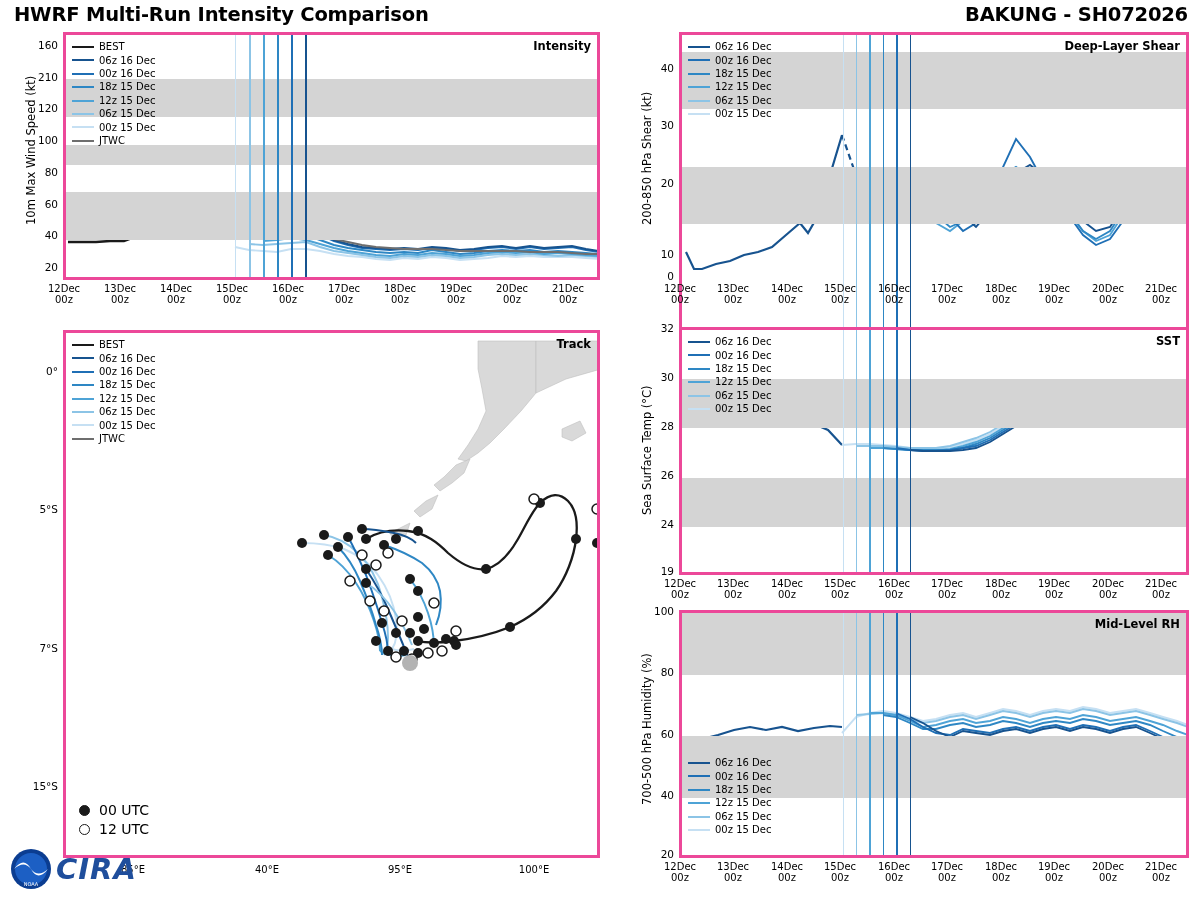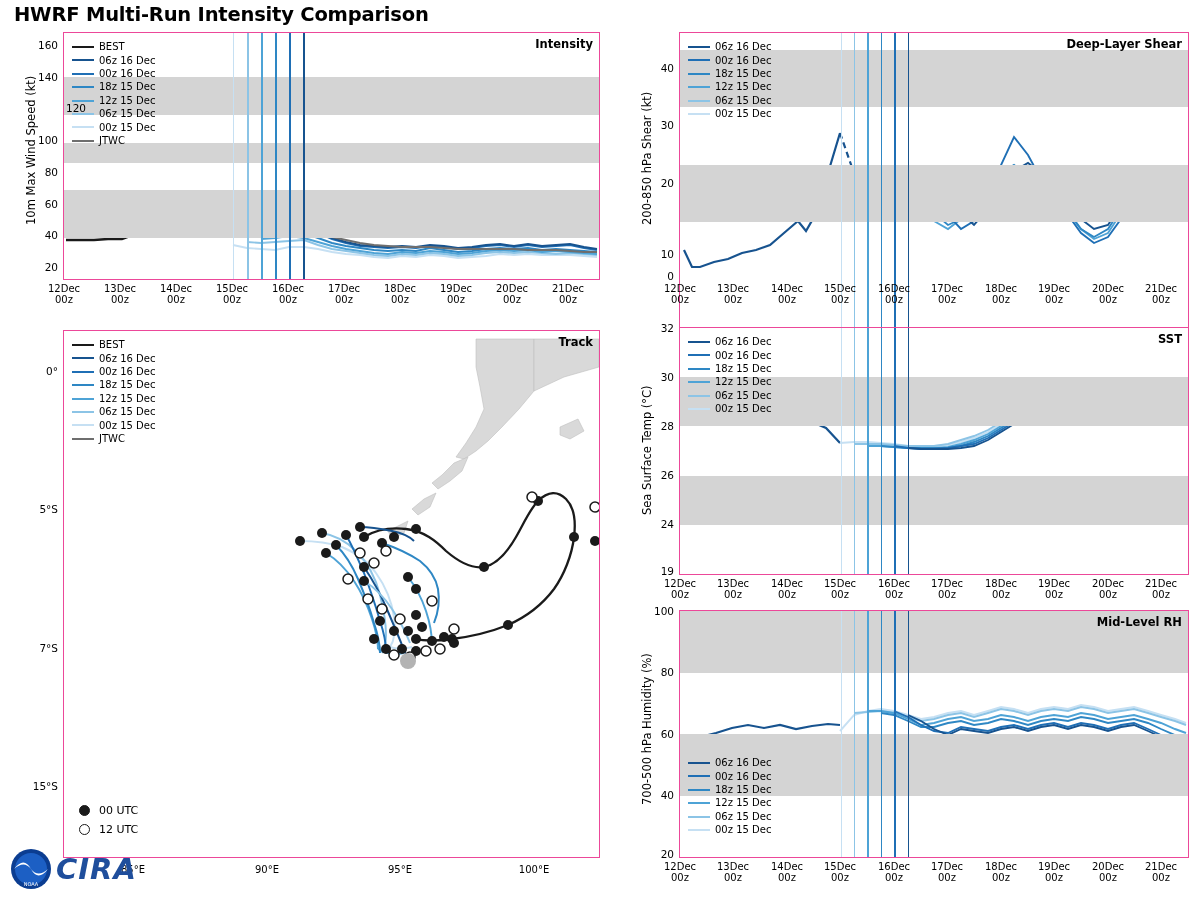--- a/index.html
+++ b/index.html
@@ -5,56 +5,57 @@
   html,body{margin:0;padding:0;}
   body{width:1200px;height:900px;background:#ffffff;font-family:"DejaVu Sans",sans-serif;color:#000;overflow:hidden;}
   .page{position:relative;width:1200px;height:900px;}
 
   
   .hdr{position:absolute;left:0;top:0;width:1200px;height:30px;}
   .hdr .left{position:absolute;left:14px;top:3px;font-size:19.5px;font-weight:bold;letter-spacing:-0.2px;}
   .hdr .right{position:absolute;right:12px;top:3px;font-size:19.5px;font-weight:bold;letter-spacing:-0.2px;}
 
   
-  .panel{position:absolute;box-sizing:border-box;border:1px solid #ec4899;background:#fff;}
+  .panel{position:absolute;box-sizing:border-box;border:3px solid #ec4899;background:#fff;}
   .plot{position:absolute;left:0;top:0;right:0;bottom:0;overflow:hidden;}
   .band{position:absolute;left:0;right:0;background:#d4d4d4;}
   .vline{position:absolute;top:0;bottom:0;width:1.6px;}
   .corner-title{position:absolute;right:6px;top:4px;font-size:11.5px;font-weight:bold;}
 
   .ylabel{position:absolute;transform-origin:0 0;transform:rotate(-90deg);font-size:11.5px;white-space:nowrap;}
   .ytick{position:absolute;text-align:right;font-size:10.5px;line-height:10px;}
   .xtick{position:absolute;text-align:center;font-size:10px;line-height:11px;}
 
   
   .legend{position:absolute;font-size:10px;line-height:13.4px;}
   .legend .row{position:relative;height:13.4px;white-space:nowrap;}
   .legend .swatch{display:inline-block;width:22px;height:0;border-top-width:2.4px;border-top-style:solid;vertical-align:middle;margin-right:5px;}
   .legend .lbl{display:inline-block;vertical-align:middle;}
 
   
-  .mklegend{position:absolute;font-size:11px;line-height:19px;}
+  .mklegend{position:absolute;font-size:14px;line-height:19px;}
   .mklegend .row{height:19px;}
   .mklegend .dot{display:inline-block;width:9px;height:9px;border-radius:50%;border:1.4px solid #1a1a1a;vertical-align:middle;margin-right:9px;margin-left:3px;}
   .mklegend .dot.filled{background:#1a1a1a;}
   .mklegend .dot.open{background:#fff;}
   .mklegend .t{display:inline-block;vertical-align:middle;}
 
   
   .logo{position:absolute;left:10px;bottom:6px;width:122px;height:46px;}
   .cira{position:absolute;left:46px;top:4px;font-size:29px;font-weight:bold;font-style:italic;color:#1f4e9c;letter-spacing:1px;}
   svg{display:block;}
 </style>
 </head>
 <body>
 
 <div class="page">
 
   <div class="hdr">
     <div class="left">HWRF Multi-Run Intensity Comparison</div>
+    <div class="right">BAKUNG - SH072026</div>
   </div>
 
   <div class="panel" style="left:63px;top:32px;width:537px;height:248px;">
     <div class="plot">
 
       <div class="band" style="top:157.1px;height:47.6px;"></div>
       <div class="band" style="top:109.5px;height:20.6px;"></div>
       <div class="band" style="top:44.4px;height:38.1px;"></div>
 
       <div class="vline" style="left:168.9px;background:#c6e0f3;"></div>
@@ -96,22 +97,22 @@
     <div class="row"><span class="swatch" style="border-top-color:#1f6fb5;"></span><span class="lbl">00z 16 Dec</span></div>
     <div class="row"><span class="swatch" style="border-top-color:#2e87c4;"></span><span class="lbl">18z 15 Dec</span></div>
     <div class="row"><span class="swatch" style="border-top-color:#4ea3d6;"></span><span class="lbl">12z 15 Dec</span></div>
     <div class="row"><span class="swatch" style="border-top-color:#8cc4e6;"></span><span class="lbl">06z 15 Dec</span></div>
     <div class="row"><span class="swatch" style="border-top-color:#c6e0f3;"></span><span class="lbl">00z 15 Dec</span></div>
     <div class="row"><span class="swatch" style="border-top-color:#6e6e6e;border-top-width:2.6px;"></span><span class="lbl">JTWC</span></div>
   </div>
 
   <div class="ylabel" style="left:24px;top:225px;">10m Max Wind Speed (kt)</div>
   <div class="ytick" style="left:30px;top:39.9px;width:28px;">160</div>
-  <div class="ytick" style="left:30px;top:71.6px;width:28px;">140</div>
-  <div class="ytick" style="left:30px;top:103.4px;width:28px;margin-left:28px;">120</div>
+  <div class="ytick" style="left:30px;top:71.6px;width:28px;">210</div>
+  <div class="ytick" style="left:30px;top:103.4px;width:28px;">120</div>
   <div class="ytick" style="left:30px;top:135.1px;width:28px;">100</div>
   <div class="ytick" style="left:30px;top:166.9px;width:28px;">80</div>
   <div class="ytick" style="left:30px;top:198.6px;width:28px;">60</div>
   <div class="ytick" style="left:30px;top:230.4px;width:28px;">40</div>
   <div class="ytick" style="left:30px;top:262.1px;width:28px;">20</div>
 
   <div class="xtick" style="left:34px;top:283px;width:60px;"><span>12Dec</span><br><span>00z</span></div>
   <div class="xtick" style="left:90px;top:283px;width:60px;"><span>13Dec</span><br><span>00z</span></div>
   <div class="xtick" style="left:146px;top:283px;width:60px;"><span>14Dec</span><br><span>00z</span></div>
   <div class="xtick" style="left:202px;top:283px;width:60px;"><span>15Dec</span><br><span>00z</span></div>
@@ -227,21 +228,21 @@
     <div class="row"><span class="dot filled"></span><span class="t">00 UTC</span></div>
     <div class="row"><span class="dot open"></span><span class="t">12 UTC</span></div>
   </div>
 
   <div class="ytick" style="left:22px;top:366px;width:36px;">0°</div>
   <div class="ytick" style="left:22px;top:504px;width:36px;">5°S</div>
   <div class="ytick" style="left:22px;top:643px;width:36px;">7°S</div>
   <div class="ytick" style="left:22px;top:781px;width:36px;">15°S</div>
 
   <div class="xtick" style="left:108px;top:864px;width:50px;">85°E</div>
-  <div class="xtick" style="left:242px;top:864px;width:50px;">90°E</div>
+  <div class="xtick" style="left:242px;top:864px;width:50px;">40°E</div>
   <div class="xtick" style="left:375px;top:864px;width:50px;">95°E</div>
   <div class="xtick" style="left:509px;top:864px;width:50px;text-align:center;">100°E</div>
 
   <div class="panel" style="left:679px;top:32px;width:510px;height:300px;">
     <div class="plot">
 
       <div class="band" style="top:131.6px;height:57.2px;"></div>
       <div class="band" style="top:17.2px;height:57.2px;"></div>
       <div class="vline" style="left:160.5px;background:#c6e0f3;"></div>
       <div class="vline" style="left:173.9px;background:#8cc4e6;"></div>

